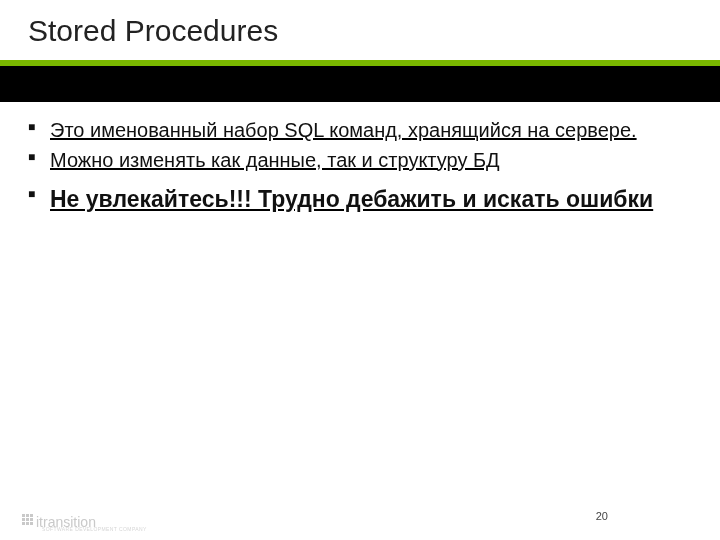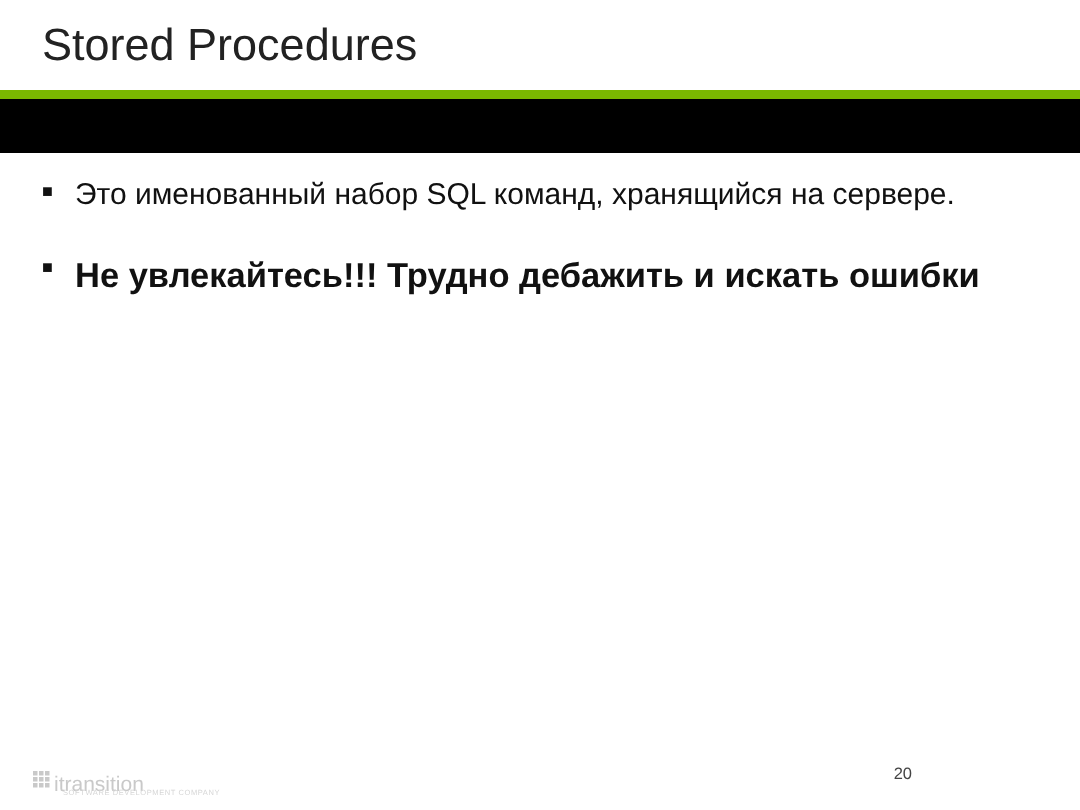--- a/index.html
+++ b/index.html
@@ -2,44 +2,45 @@
 <html><head>
 <meta charset="utf-8">
 <style>
   * { margin: 0; padding: 0; box-sizing: border-box; }
   html, body { width: 720px; height: 540px; background: #fff; font-family: Arial, Helvetica, sans-serif; overflow: hidden; }
   .slide { position: relative; width: 632px; height: 540px; }
   .title { position: absolute; top: 14px; left: 28px; font-size: 30px; color: #222; font-weight: 400; }
   .bar-green { position: absolute; top: 60px; left: 0; width: 720px; height: 6px; background: #7ab800; }
   .bar-black { position: absolute; top: 66px; left: 0; width: 720px; height: 36px; background: #000; }
   .content { position: absolute; top: 118px; left: 28px; width: 660px; }
-  .bullet-list { list-style: none; }
+  .bullet-list { list-style: none; text-decoration: underline; }
   .bullet-list li { position: relative; padding-left: 22px; margin-bottom: 4px; font-size: 20px; line-height: 1.28; color: #111; }
   .bullet-list li::before { content: "■"; position: absolute; left: 0; top: 2px; font-size: 12px; color: #111; }
-  .bullet-list li.bold { font-weight: 700; font-size: 23px; margin-top: 25px; line-height: 1.28; }
+  .bullet-list li.bold { font-weight: 700; font-size: 23px; margin-top: 12px; line-height: 1.28; }
   .footer-text { position: absolute; bottom: 18px; left: 0; width: 720px; text-align: center; font-size: 10px; color: #b8b8b8; }
   .page-num { position: absolute; bottom: 18px; right: 24px; font-size: 11px; color: #444; }
   .logo { position: absolute; bottom: 10px; left: 22px; display: flex; align-items: flex-start; color: #c9c9c9; }
   .logo-dots { display: flex; flex-direction: column; gap: 1px; margin-right: 3px; }
   .logo-dots-row { display: flex; gap: 1px; }
   .logo-dots-row span { width: 3px; height: 3px; background: #c9c9c9; display: inline-block; }
   .logo-text { font-size: 14px; font-weight: 400; letter-spacing: 0; color: #c9c9c9; }
   .logo-sub { position: absolute; bottom: 8px; left: 42px; font-size: 5px; color: #d6d6d6; letter-spacing: 0.4px; }
 </style>
 </head>
 <body>
 
 <div class="slide">
   <h1 class="title">Stored Procedures</h1>
   <div class="bar-green"></div>
   <div class="bar-black"></div>
 
   <div class="content">
     <ul class="bullet-list">
       <li>Это именованный набор SQL команд, хранящийся на сервере.</li>
+      <li>Можно изменять как данные, так и структуру БД</li>
       <li class="bold">Не увлекайтесь!!! Трудно дебажить и искать ошибки</li>
     </ul>
   </div>
 
   <div class="logo">
     <div class="logo-dots">
       <div class="logo-dots-row">
           <span></span>
           <span></span>
           <span></span>

